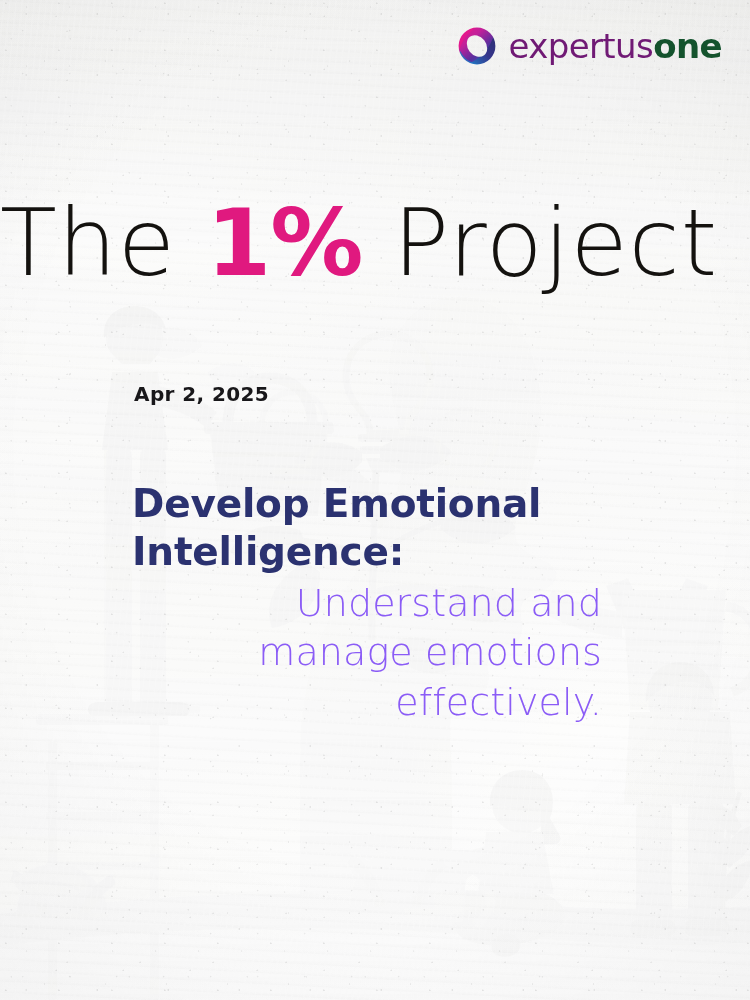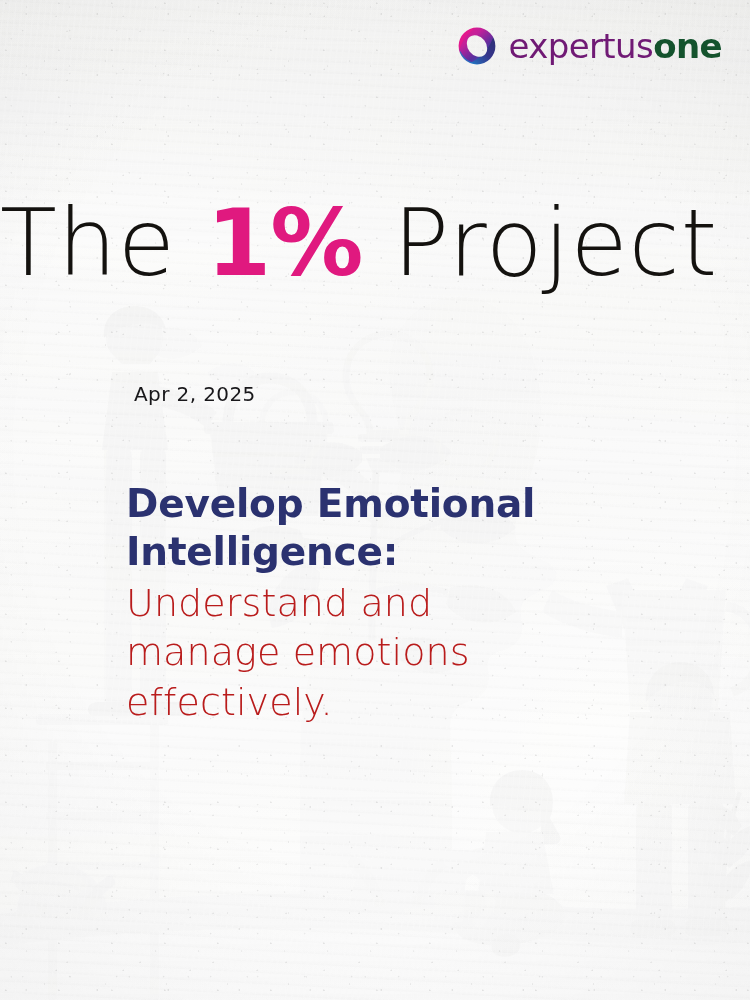--- a/index.html
+++ b/index.html
@@ -106,50 +106,51 @@
     font-weight: 700;
     letter-spacing: -1px;
   }
 
   
   .date {
     position: absolute;
     top: 382px;
     left: 134px;
     font-family: "DejaVu Sans", sans-serif;
-    font-weight: 400;
+    font-weight: 700;
     font-size: 20px;
     letter-spacing: .4px;
     color: #18171a;
   }
 
   
   .copy {
     position: absolute;
     top: 480px;
-    left: 126px;
+    left: 132px;
     width: 470px;
   }
   .copy-headline {
     font-family: "DejaVu Sans", sans-serif;
     font-weight: 700;
     font-size: 39px;
     line-height: 1.23;
     letter-spacing: -0.2px;
     color: #2b3270;
     margin: 0;
   }
   .copy-sub {
     font-family: "DejaVu Sans", sans-serif;
     font-weight: 100;
     font-size: 38px;
     line-height: 1.3;
     letter-spacing: 0.1px;
-    color: #b91c1c;
+    color: #8b5cf6;
     margin: 3px 0 0 0;
+    text-align: right;
   }
 </style>
 </head>
 <body>
 
 <div class="poster">
 
   <div class="paper-base"></div>
 
   <svg class="illustration" viewBox="0 0 750 1000" aria-hidden="true">

